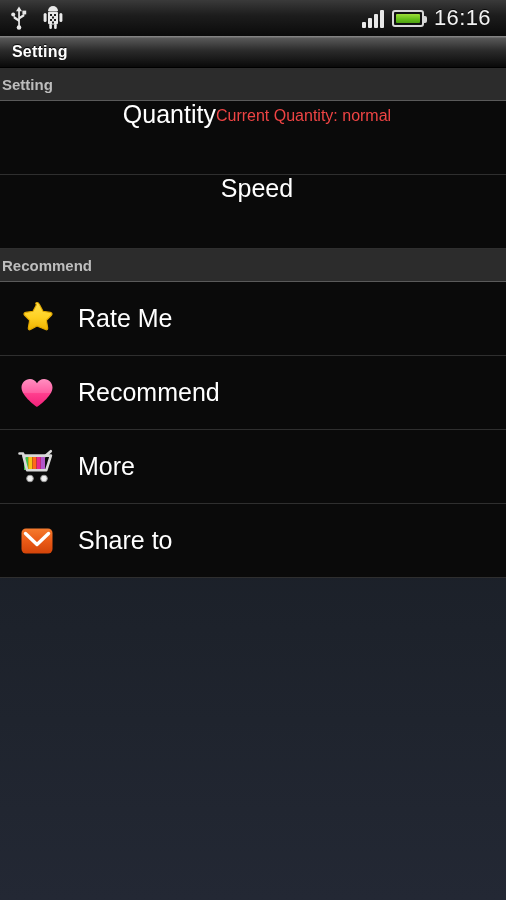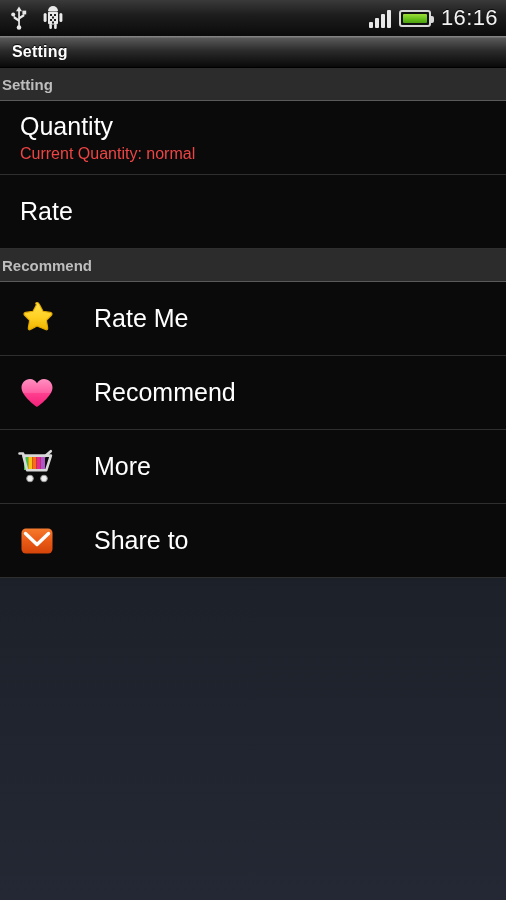--- a/index.html
+++ b/index.html
@@ -13,21 +13,21 @@
     position:relative;
     width:506px; height:900px;
     background:linear-gradient(180deg,#0e1116 0%,#161a21 35%,#1d222b 70%,#232834 100%);
   }
 
   
   .statusbar {
     height:36px;
     background:linear-gradient(180deg,#3a3a3a 0%,#1d1d1d 42%,#0a0a0a 100%);
     display:flex; align-items:center;
-    padding:0 8px 0 10px;
+    padding:0 15px 0 10px;
     position:relative;
   }
   .sb-left { display:flex; align-items:center; gap:14px; }
   .sb-right { margin-left:auto; display:flex; align-items:center; gap:8px; }
   .sb-clock {
     color:#f2f2f2; font-size:22px; font-weight:400;
     letter-spacing:.4px; line-height:1; padding-left:2px;
     text-shadow:0 -1px 0 rgba(0,0,0,.8);
   }
   .icon-usb { width:18px; height:24px; display:block; }
@@ -77,25 +77,25 @@
   }
   .section-header span {
     color:#bdbdbd; font-size:15px; font-weight:bold;
   }
   .row {
     background:#0a0a0a;
     border-bottom:1px solid #2f2f2f;
     padding:0 12px 0 20px;
     display:flex; align-items:center;
   }
-  .row.pref { height:74px; flex-direction:column; justify-content:center; align-items:flex-start; }
+  .row.pref { height:74px; flex-direction:row; justify-content:center; align-items:flex-start; }
   .row-title { color:#ffffff; font-size:25px; font-weight:400; line-height:1.05; }
   .row-sub   { color:#ef4444; font-size:16px; margin-top:7px; line-height:1; }
 
-  .row.action { height:74px; padding-left:16px; gap:36px; }
+  .row.action { height:74px; padding-left:16px; gap:20px; }
   .row.action .label { color:#ffffff; font-size:25px; font-weight:400; }
   .ico { width:42px; height:42px; flex:0 0 42px; display:block; }
 
   .filler { flex:1; }
 </style>
 </head>
 <body>
 
 <div id="screen">
 
@@ -159,21 +159,21 @@
     <div class="section-header">
       <span>Setting</span>
     </div>
 
     <div class="row pref">
       <span class="row-title">Quantity</span>
       <span class="row-sub">Current Quantity: normal</span>
     </div>
 
     <div class="row pref">
-      <span class="row-title">Rate</span>
+      <span class="row-title">Speed</span>
     </div>
 
     <div class="section-header">
       <span>Recommend</span>
     </div>
 
     <div class="row action">
       <span>
         <svg class="ico" viewBox="0 0 42 42">
           <defs>

